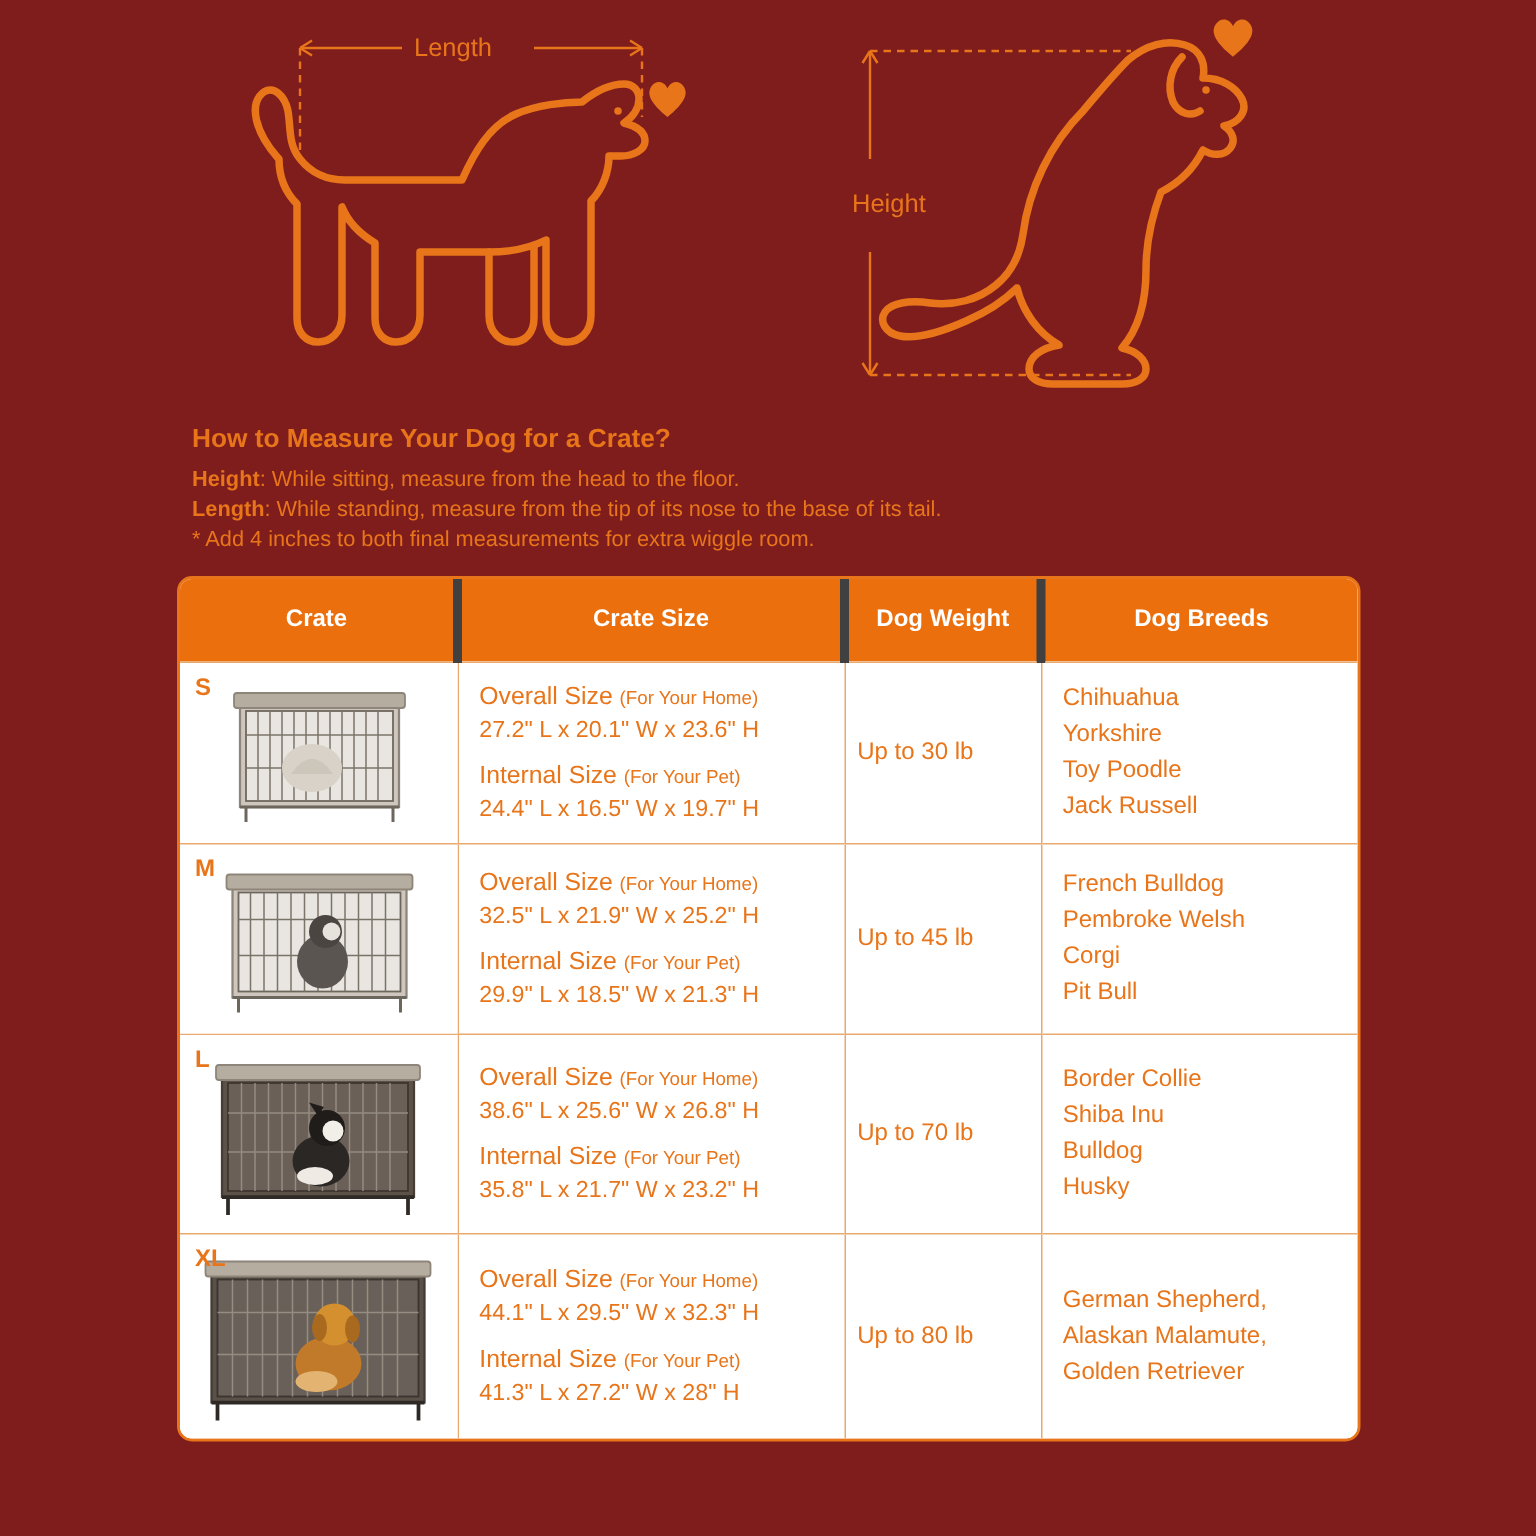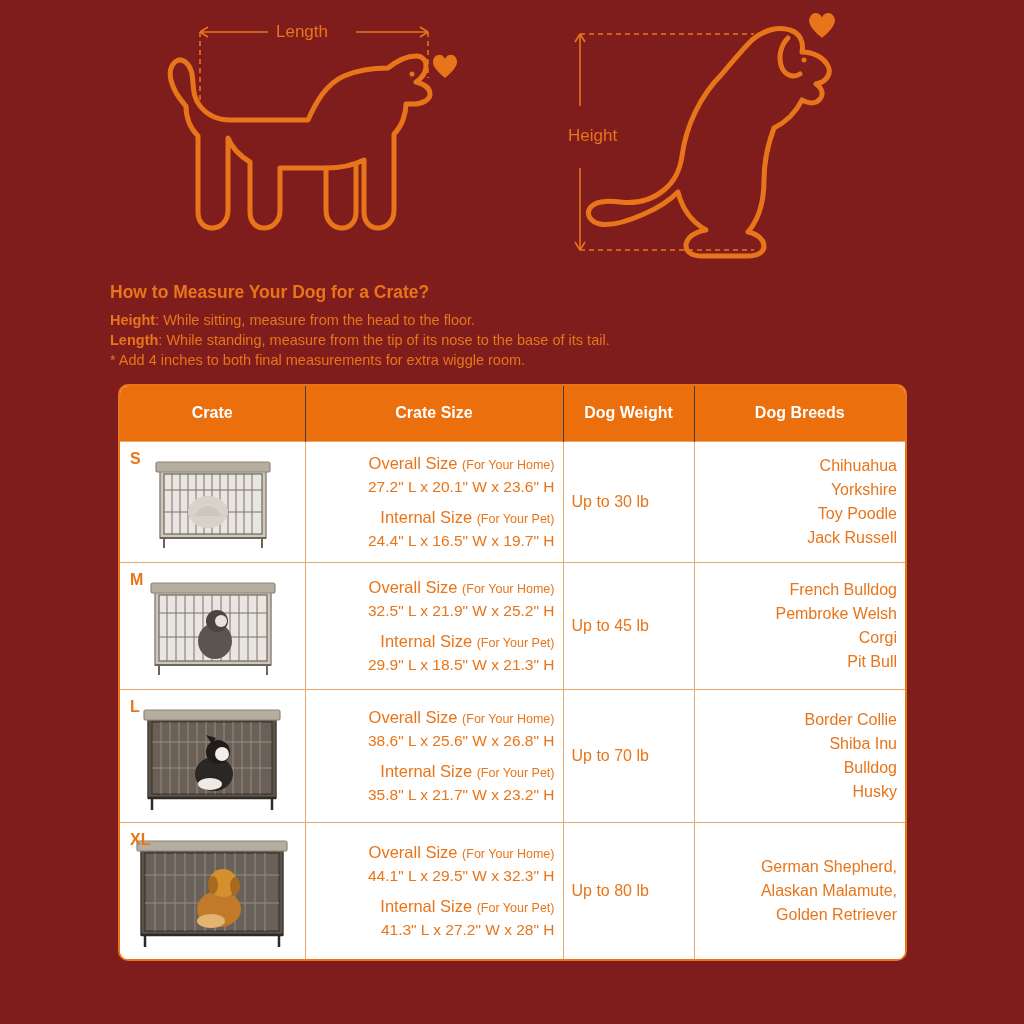--- a/index.html
+++ b/index.html
@@ -30,21 +30,21 @@
     color: #e8751a;
     font-size: 17px;
     font-family: "Liberation Sans", sans-serif;
   }
   .label-length { left: 276px; top: 22px; }
   .label-height { left: 568px; top: 126px; }
 
   
   .text-block {
     position: absolute;
-    left: 110px;
+    left: 128px;
     top: 282px;
     width: 800px;
   }
   .how-title {
     color: #e8751a;
     font-size: 17.5px;
     font-weight: bold;
     margin: 0 0 7px 0;
   }
   .desc-line {
@@ -70,21 +70,21 @@
     border-collapse: collapse;
     width: 100%;
     table-layout: fixed;
   }
   thead th {
     background: #ec6f0d;
     color: #ffffff;
     font-size: 16px;
     font-weight: bold;
     height: 55px;
-    border-right: 1px solid #404040;
+    border-right: 6px solid #404040;
     vertical-align: middle;
   }
   thead th:last-child { border-right: none; }
   tbody td {
     border-top: 1px solid #e8a96e;
     border-right: 1px solid #e8a96e;
     vertical-align: middle;
     background: #fff;
     padding: 6px 8px;
   }
@@ -98,21 +98,21 @@
   .crate-cell { position: relative; padding: 8px 6px 8px 6px; }
   .size-letter {
     position: absolute;
     left: 10px; top: 8px;
     color: #e8751a;
     font-weight: bold;
     font-size: 16px;
   }
   .crate-img { display: block; margin: 0 auto; }
 
-  .size-cell { padding-left: 2px; text-align: right; }
+  .size-cell { padding-left: 14px; }
   .size-head {
     color: #e8751a;
     font-size: 16.5px;
     font-weight: normal;
     margin: 0;
     line-height: 21px;
   }
   .size-head .small {
     font-size: 12.5px;
   }
@@ -127,21 +127,20 @@
   .weight-cell {
     text-align: left;
     color: #e8751a;
     font-size: 16px;
   }
   .breed-cell {
     padding-left: 14px;
     color: #e8751a;
     font-size: 16px;
     line-height: 24px;
-    text-align: right;
   }
 </style>
 </head>
 <body>
 
 <div class="page">
 
   <div class="illustrations">
 
     <svg class="dog-standing" width="340" height="250" viewBox="0 0 340 250">

